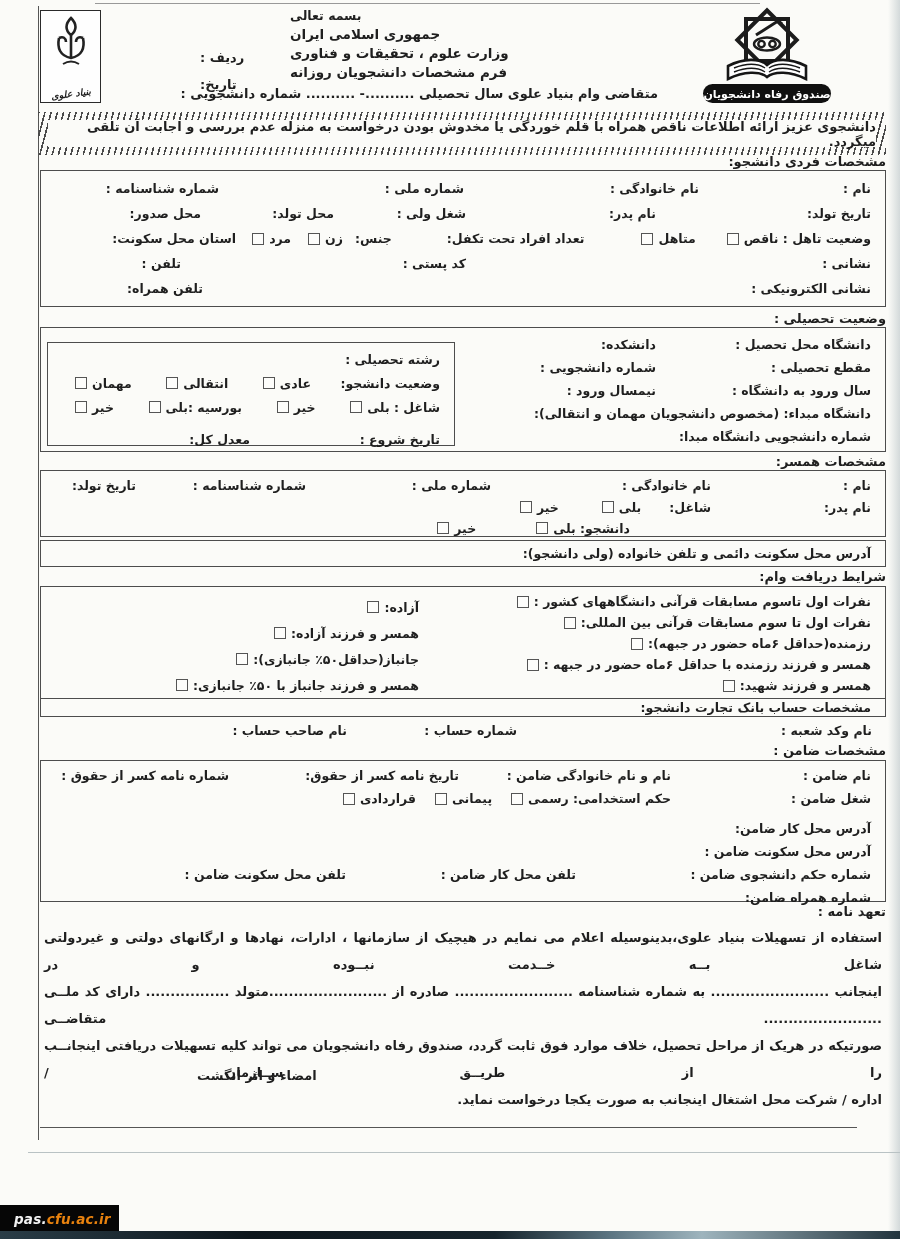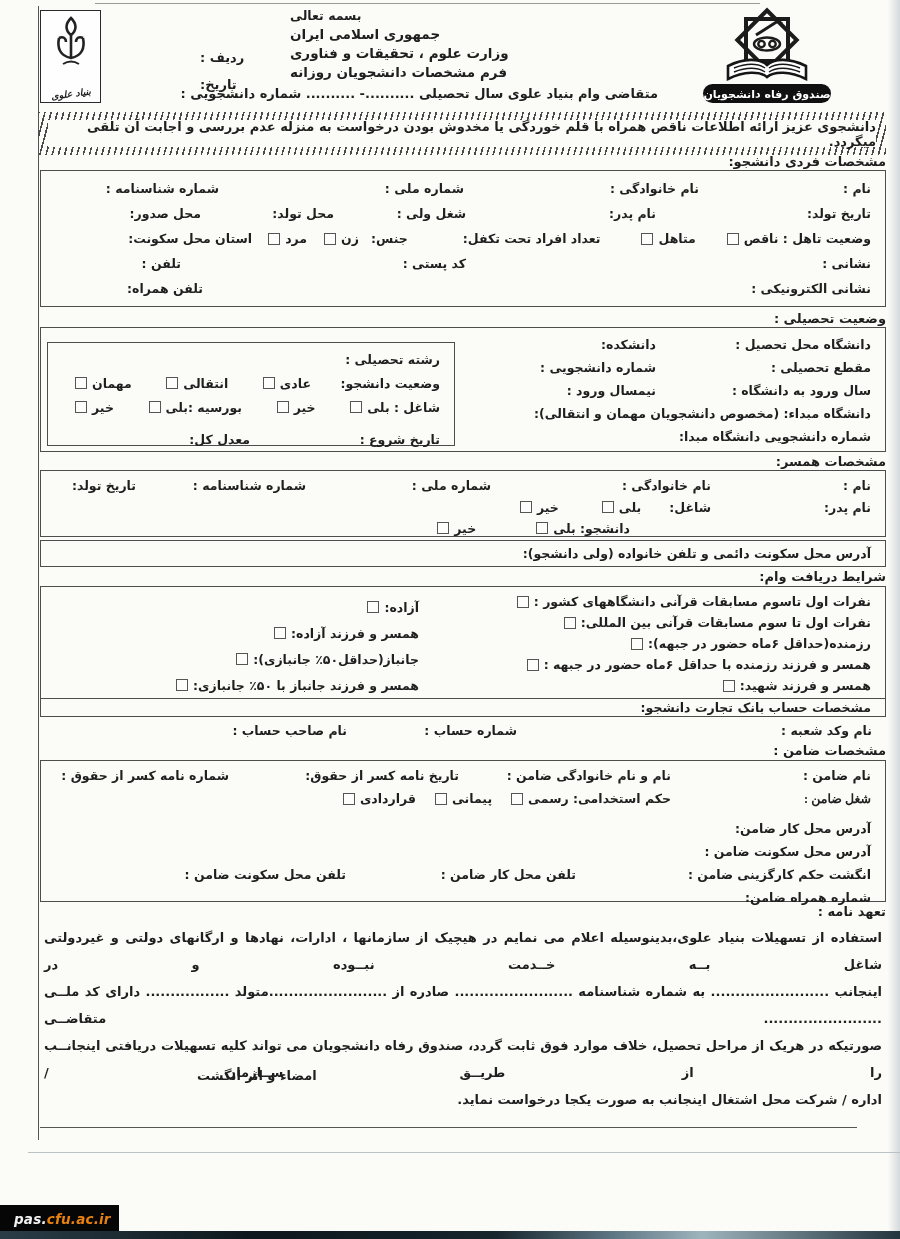--- a/index.html
+++ b/index.html
@@ -120,21 +120,21 @@
       <span class="c" style="width:190px;">نام پدر:</span>
       <span class="c" style="width:132px;">شغل ولی :</span>
       <span class="c" style="width:133px;">محل تولد:</span>
       <span class="c">محل صدور:</span>
     </div>
     <div class="row">
       <span class="c">وضعیت تاهل : ناقص</span>
         <span class="cb"></span>
       <span class="c" style="margin-right:26px;">متاهل</span>
         <span class="cb"></span>
-      <span class="c" style="margin-right:36px;">تعداد افراد تحت تکفل:</span>
+      <span class="c" style="margin-right:52px;">تعداد افراد تحت تکفل:</span>
       <span class="c" style="margin-right:55px;">جنس:</span>
       <span class="c" style="margin-right:12px;">زن</span>
         <span class="cb"></span>
       <span class="c" style="margin-right:12px;">مرد</span>
         <span class="cb"></span>
       <span class="c" style="margin-right:11px;">استان محل سکونت:</span>
     </div>
     <div class="row">
       <span class="c" style="width:405px;">نشانی :</span>
       <span class="c" style="width:285px;">کد پستی :</span>
@@ -267,32 +267,32 @@
 
   <div class="seclabel" style="right:14px;top:743px;">مشخصات ضامن :</div>
   <div class="box" style="left:40px;top:760px;width:846px;height:142px;padding-top:3px;">
     <div class="row" style="height:23px;">
       <span class="c" style="width:200px;">نام ضامن :</span>
       <span class="c" style="width:212px;">نام و نام خانوادگی ضامن :</span>
       <span class="c" style="width:230px;">تاریخ نامه کسر از حقوق:</span>
       <span class="c">شماره نامه کسر از حقوق :</span>
     </div>
     <div class="row" style="height:23px;">
-      <span class="c" style="width:200px;font-family:Liberation Serif, serif;">شغل ضامن :</span>
+      <span class="c" style="width:200px;">شغل ضامن :</span>
       <span class="c">حکم استخدامی: رسمی</span>
         <span class="cb"></span>
       <span class="c" style="margin-right:14px;">پیمانی</span>
         <span class="cb"></span>
       <span class="c" style="margin-right:14px;">قراردادی</span>
         <span class="cb"></span>
     </div>
     <div class="row" style="height:23px;margin-top:7px;">آدرس محل کار ضامن:</div>
     <div class="row" style="height:23px;">آدرس محل سکونت ضامن :</div>
     <div class="row" style="height:23px;">
-      <span class="c" style="width:295px;">انگشت حکم کارگزینی ضامن :</span>
+      <span class="c" style="width:295px;">شماره حکم دانشجوی ضامن :</span>
       <span class="c" style="width:230px;">تلفن محل کار ضامن :</span>
       <span class="c">تلفن محل سکونت ضامن :</span>
     </div>
     <div class="row" style="height:23px;">شماره همراه ضامن:</div>
   </div>
 
   <div class="seclabel" style="right:14px;top:904px;">تعهد نامه :</div>
   <div class="commit">
     <div>استفاده از تسهیلات بنیاد علوی،بدینوسیله اعلام می نمایم در هیچیک از سازمانها ، ادارات، نهادها و ارگانهای دولتی و غیردولتی شاغل بــه خــدمت نبــوده و در</div>
     <div>اینجانب ........................ به شماره شناسنامه ........................ صادره از ........................متولد ................. دارای کد ملــی ........................ متقاضــی</div>

